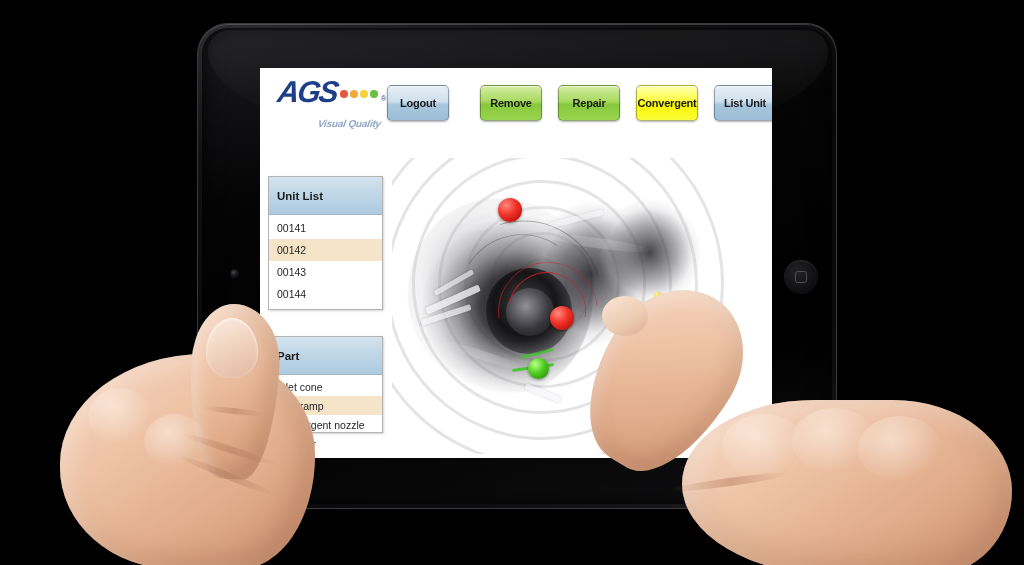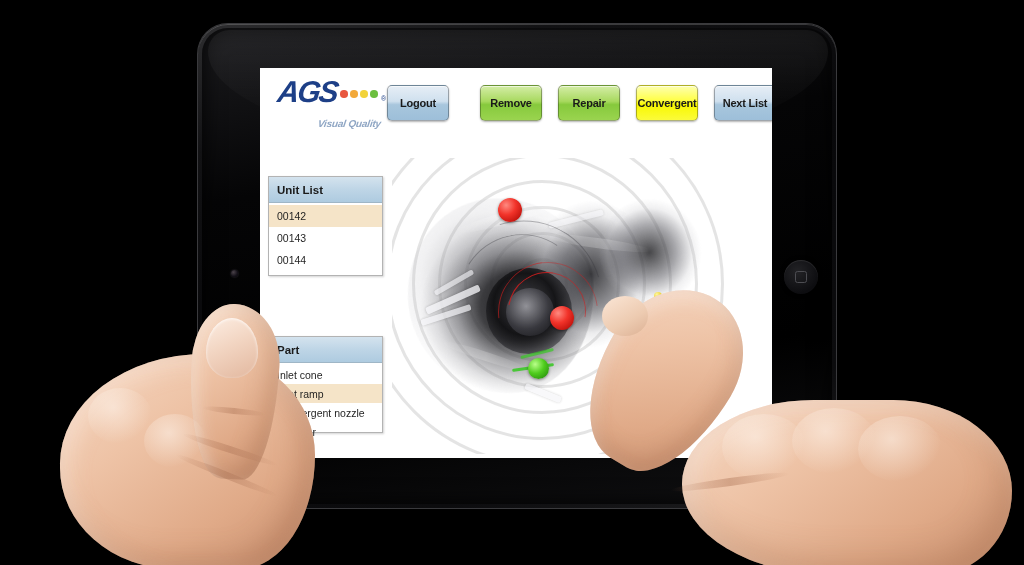--- a/index.html
+++ b/index.html
@@ -92,21 +92,21 @@
   .tbtn-green{ background:linear-gradient(180deg,#d4eda6 0%,#a8d95f 45%,#86c93c 55%,#9ad44f 100%); }
   .tbtn-yellow{ background:linear-gradient(180deg,#fdffb0 0%,#ffff4d 40%,#f8f800 55%,#fbfb3a 100%); }
 
   
   .panel{
     position:absolute; left:8px; width:115px;
     background:#fff; border:1px solid #b3b3b3;
     box-shadow:1px 1px 2px rgba(0,0,0,.18);
   }
   .panel-head{
-    height:26px; display:flex; align-items:center; padding-left:8px;
+    height:38px; display:flex; align-items:center; padding-left:8px;
     font-size:11.5px; font-weight:bold; color:#1b1b1b;
     background:linear-gradient(180deg,#d4e3ee 0%,#bed5e6 50%,#aecbe0 100%);
     border-bottom:1px solid #9fb6c6;
   }
   .panel-body{ padding:2px 0 4px 0; }
   .prow{
     height:22px; display:flex; align-items:center; padding-left:8px;
     font-size:10.5px; color:#1f1f1f; cursor:pointer; white-space:nowrap;
   }
   .prow.sel{ background:#f5e4c8; }
@@ -282,26 +282,27 @@
             <i style="background:#6cbf3f"></i>
           </div>
           <div class="logo-reg">®</div>
           <div class="logo-tag">Visual Quality</div>
         </div>
 
         <div class="tbtn tbtn-blue" style="left:127px">Logout</div>
         <div class="tbtn tbtn-green" style="left:220px">Remove</div>
         <div class="tbtn tbtn-green" style="left:298px">Repair</div>
         <div class="tbtn tbtn-yellow" style="left:376px">Convergent</div>
-        <div class="tbtn tbtn-blue" style="left:454px">Next List</div>
+        <div class="tbtn tbtn-blue" style="left:454px">List Unit</div>
       </div>
 
       <div class="panel" id="panel-unit">
         <div class="panel-head">Unit List</div>
         <div class="panel-body">
+          <div class="prow">00141</div>
           <div class="prow sel">00142</div>
           <div class="prow">00143</div>
           <div class="prow">00144</div>
         </div>
       </div>
 
       <div class="panel" id="panel-part">
         <div class="panel-head">Part</div>
         <div class="panel-body">
           <div class="prow" style="height:19px">Inlet cone</div>

